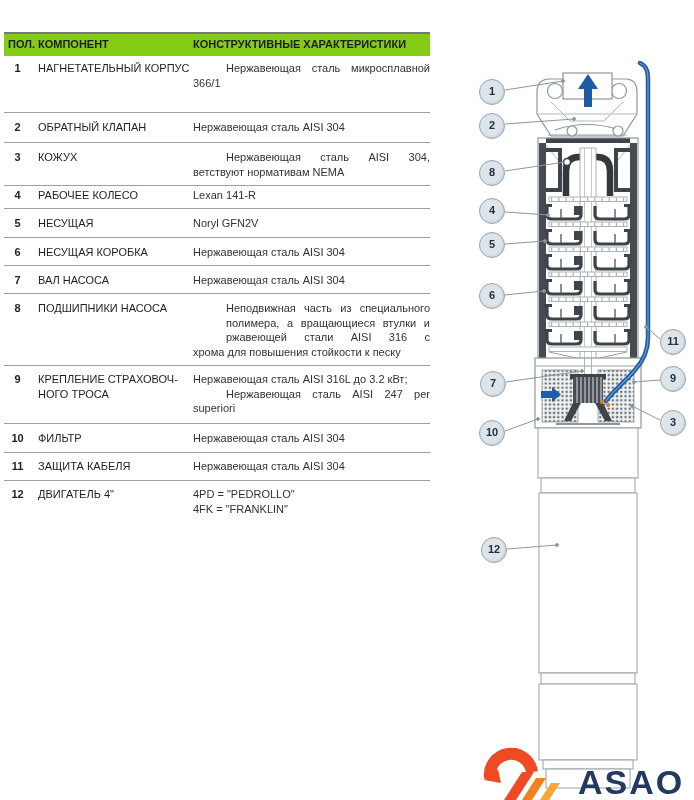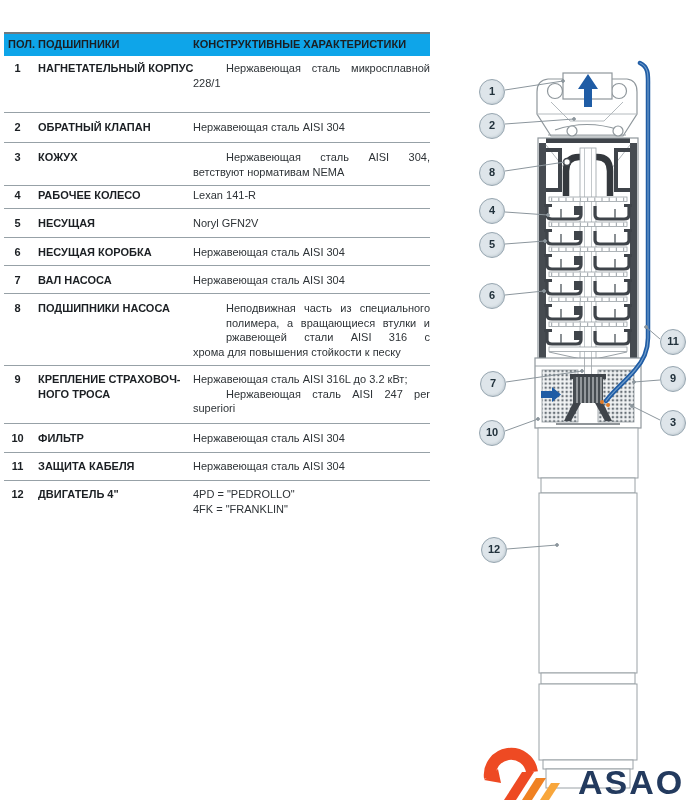--- a/index.html
+++ b/index.html
@@ -3,31 +3,31 @@
 <meta charset="utf-8">
 <style>
   html,body{margin:0;padding:0;}
   body{
     position:relative;width:694px;height:800px;background:#ffffff;
     font-family:"Liberation Sans", sans-serif;color:#24292d;overflow:hidden;
   }
   
   .thead{
     position:absolute;left:4px;top:32px;width:426px;height:24px;
-    background:#0ea5e9;border-top:2px solid #6f7980;box-sizing:border-box;
+    background:#84cc16;border-top:2px solid #6f7980;box-sizing:border-box;
     font-weight:bold;font-size:11px;color:#1b1f23;
   }
   .thead span{position:absolute;top:4px;white-space:nowrap;}
   .th-pos{left:4px;}
   .th-comp{left:34px;}
   .th-char{left:189px;}
   .sep{position:absolute;left:4px;width:426px;height:1px;background:#97a1a7;}
   .row{position:absolute;left:4px;width:426px;font-size:11px;line-height:14.5px;}
   .c-num{position:absolute;left:0;top:0;width:27px;text-align:center;font-weight:bold;color:#1b1f23;}
-  .c-comp{position:absolute;left:34px;top:0;width:152px;font-weight:bold;color:#1b1f23;}
+  .c-comp{position:absolute;left:34px;top:0;width:152px;font-weight:normal;color:#1b1f23;}
   .c-comp div{white-space:nowrap;}
   .c-spec{position:absolute;left:189px;top:0;width:237px;color:#2e3337;}
   .c-spec div{white-space:nowrap;}
   .c-spec div.just{text-align:justify;text-align-last:justify;white-space:normal;height:14.5px;overflow:hidden;padding-left:33px;}
   
   .diagram-svg{position:absolute;left:460px;top:50px;}
   .callout{
     position:absolute;width:26px;height:26px;border-radius:50%;
     background:#dee5ea;border:1.5px solid #97a6b0;box-sizing:border-box;
     font-size:11px;font-weight:bold;color:#22323c;text-align:center;line-height:23px;
@@ -39,32 +39,32 @@
     letter-spacing:2px;color:#233a5e;white-space:nowrap;
   }
 </style>
 </head>
 <body>
 
 <div>
 
   <div class="thead">
     <span class="th-pos">ПОЛ.</span>
-    <span class="th-comp">ПОДШИПНИКИ</span>
+    <span class="th-comp">КОМПОНЕНТ</span>
     <span class="th-char">КОНСТРУКТИВНЫЕ ХАРАКТЕРИСТИКИ</span>
   </div>
 
   <div class="row" style="top:61px">
     <div class="c-num">1</div>
     <div class="c-comp">
         <div>НАГНЕТАТЕЛЬНЫЙ КОРПУС</div>
       </div>
     <div class="c-spec">
       <div class="just">Нержавеющая сталь микросплавной AISI 304</div>
-      <div>228/1</div>
+      <div>366/1</div>
     </div>
   </div>
   <div class="sep" style="top:112px"></div>
 
   <div class="row" style="top:120px">
     <div class="c-num">2</div>
     <div class="c-comp">
         <div>ОБРАТНЫЙ КЛАПАН</div>
       </div>
     <div class="c-spec">

